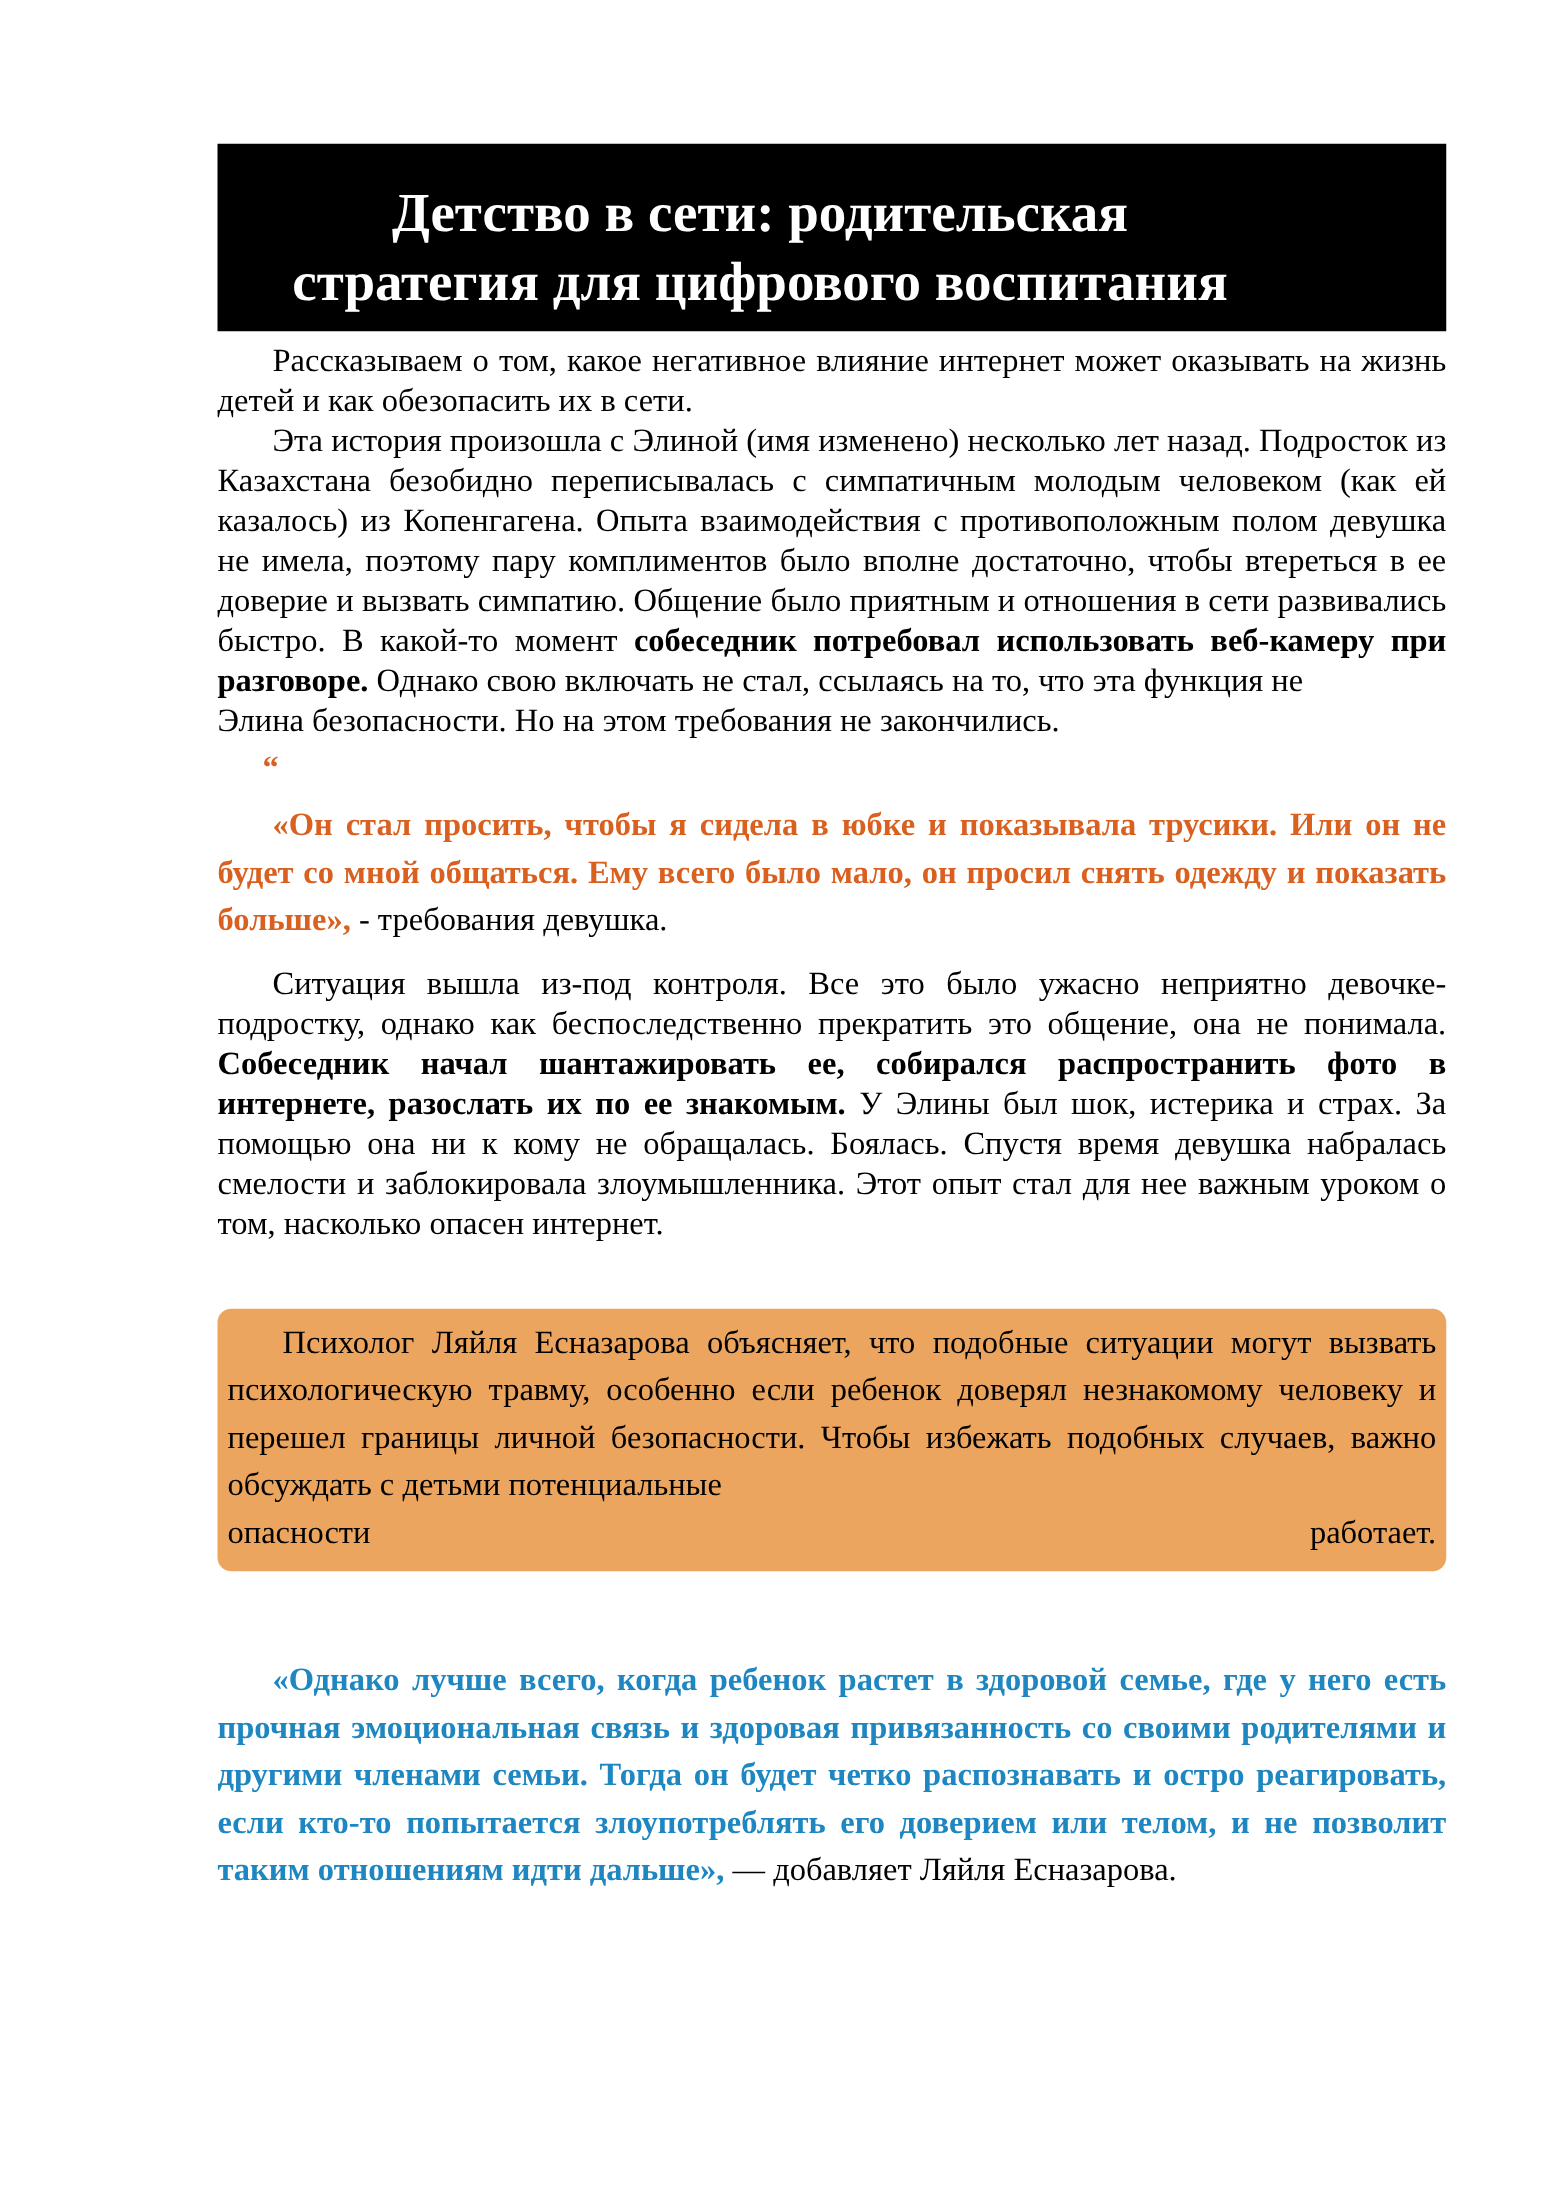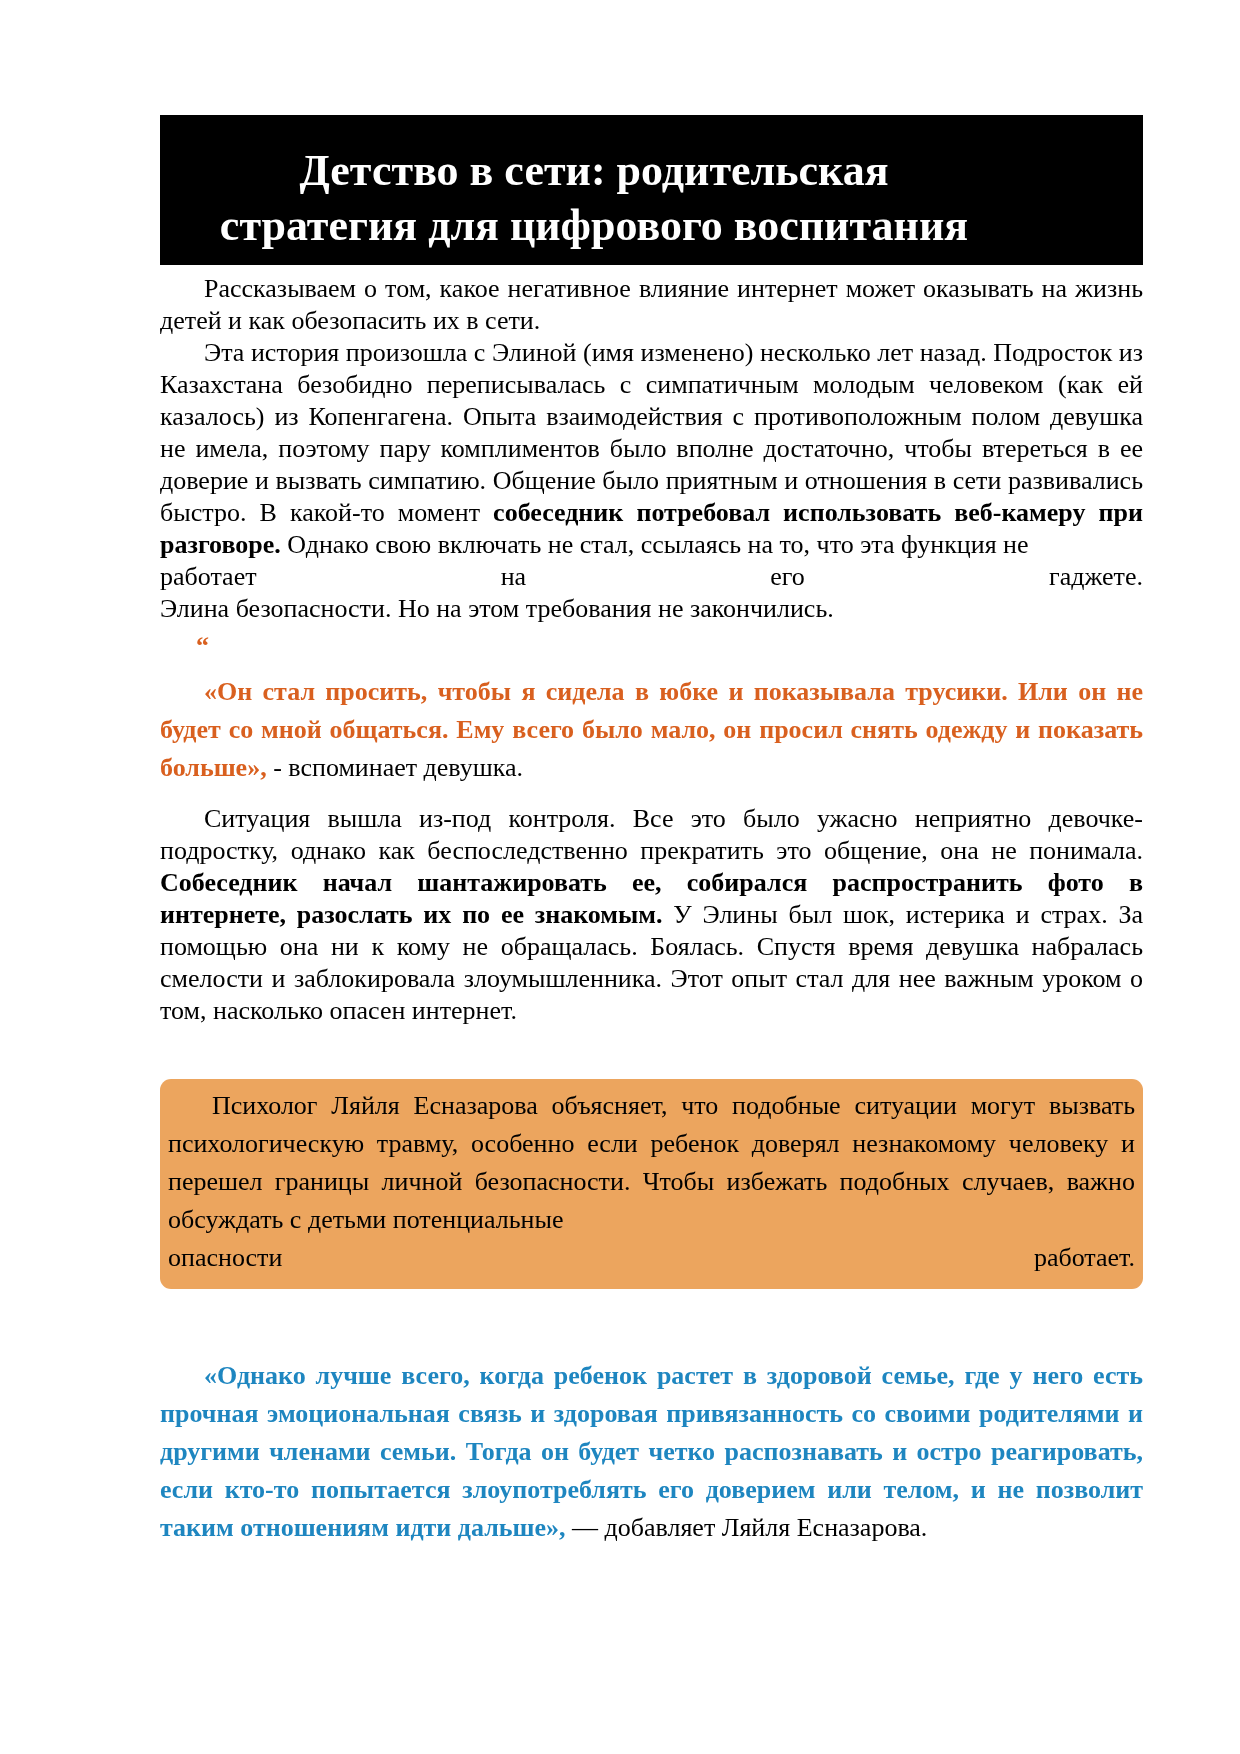--- a/index.html
+++ b/index.html
@@ -7,21 +7,21 @@
     position: relative;
     width: 1240px;
     height: 1754px;
     background: #ffffff;
     overflow: hidden;
     font-family: "Liberation Serif", "DejaVu Serif", serif;
     color: #000000;
   }
   .content {
     position: absolute;
-    left: 160px;
+    left: 174px;
     top: 115px;
     width: 983px;
   }
   .banner {
     box-sizing: border-box;
     width: 983px;
     background: #000000;
     color: #ffffff;
     font-weight: bold;
     font-size: 44px;
@@ -86,26 +86,25 @@
   <div class="content">
 
     <div class="banner">
       <div>Детство в сети: родительская</div>
       <div>стратегия для цифрового воспитания</div>
     </div>
 
     <p class="body-text indent justify intro"><span>Рассказываем о том, какое негативное влияние интернет может оказывать на жизнь детей и как обезопасить их в сети.</span></p>
 
     <p class="body-text indent justify"><span>Эта история произошла с Элиной (имя изменено) несколько лет назад. Подросток из Казахстана безобидно переписывалась с симпатичным молодым человеком (как ей казалось) из Копенгагена. Опыта взаимодействия с противоположным полом девушка не имела, поэтому пару комплиментов было вполне достаточно, чтобы втереться в ее доверие и вызвать симпатию. Общение было приятным и отношения в сети развивались быстро. В какой-то момент </span><b>собеседник потребовал использовать веб-камеру при разговоре.</b><span> Однако свою включать не стал, ссылаясь на то, что эта функция не</span></p>
-    <div class="body-text justify-last">работает на его гаджете.</div>
     <div class="body-text">Элина безопасности. Но на этом требования не закончились.</div>
 
     <div class="quote-mark">“</div>
 
-    <p class="quote-text indent justify victim-quote"><span>«Он стал просить, чтобы я сидела в юбке и показывала трусики. Или он не будет со мной общаться. Ему всего было мало, он просил снять одежду и показать больше»,</span><span class="attribution"> - вспоминает девушка.</span></p>
+    <p class="quote-text indent justify victim-quote"><span>«Он стал просить, чтобы я сидела в юбке и показывала трусики. Или он не будет со мной общаться. Ему всего было мало, он просил снять одежду и показать больше»,</span><span class="attribution"> - требования девушка.</span></p>
 
     <p class="body-text indent justify situation"><span>Ситуация вышла из-под контроля. Все это было ужасно неприятно девочке-подростку, однако как беспоследственно прекратить это общение, она не понимала. </span><b>Собеседник начал шантажировать ее, собирался распространить фото в интернете, разослать их по ее знакомым.</b><span> У Элины был шок, истерика и страх. За помощью она ни к кому не обращалась. Боялась. Спустя время девушка набралась смелости и заблокировала злоумышленника. Этот опыт стал для нее важным уроком о том, насколько опасен интернет.</span></p>
 
     <div class="orange-block">
       <p class="indent justify">Психолог Ляйля Есназарова объясняет, что подобные ситуации могут вызвать психологическую травму, особенно если ребенок доверял незнакомому человеку и перешел границы личной безопасности. Чтобы избежать подобных случаев, важно обсуждать с детьми потенциальные</p>
       <div class="justify-last">опасности работает.</div>
     </div>
 
     <p class="quote-text indent justify expert-quote"><span>«Однако лучше всего, когда ребенок растет в здоровой семье, где у него есть прочная эмоциональная связь и здоровая привязанность со своими родителями и другими членами семьи. Тогда он будет четко распознавать и остро реагировать, если кто-то попытается злоупотреблять его доверием или телом, и не позволит таким отношениям идти дальше»,</span><span class="attribution"> — добавляет Ляйля Есназарова.</span></p>
 

